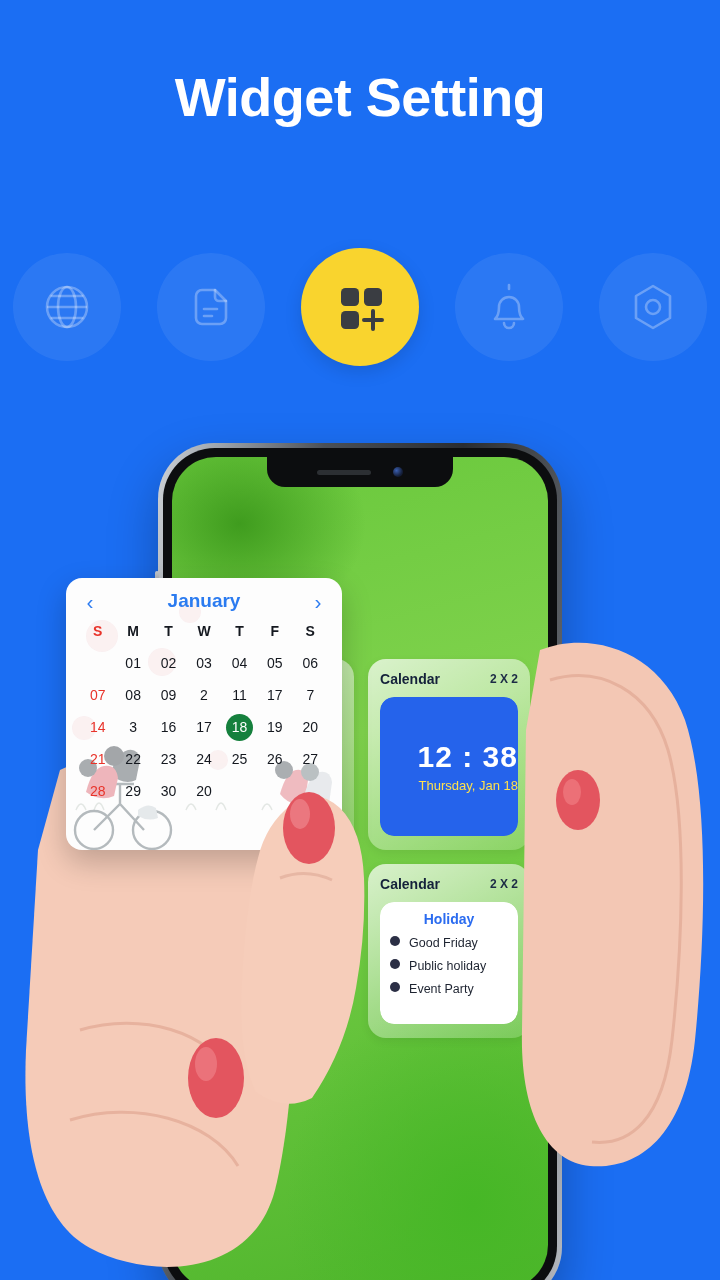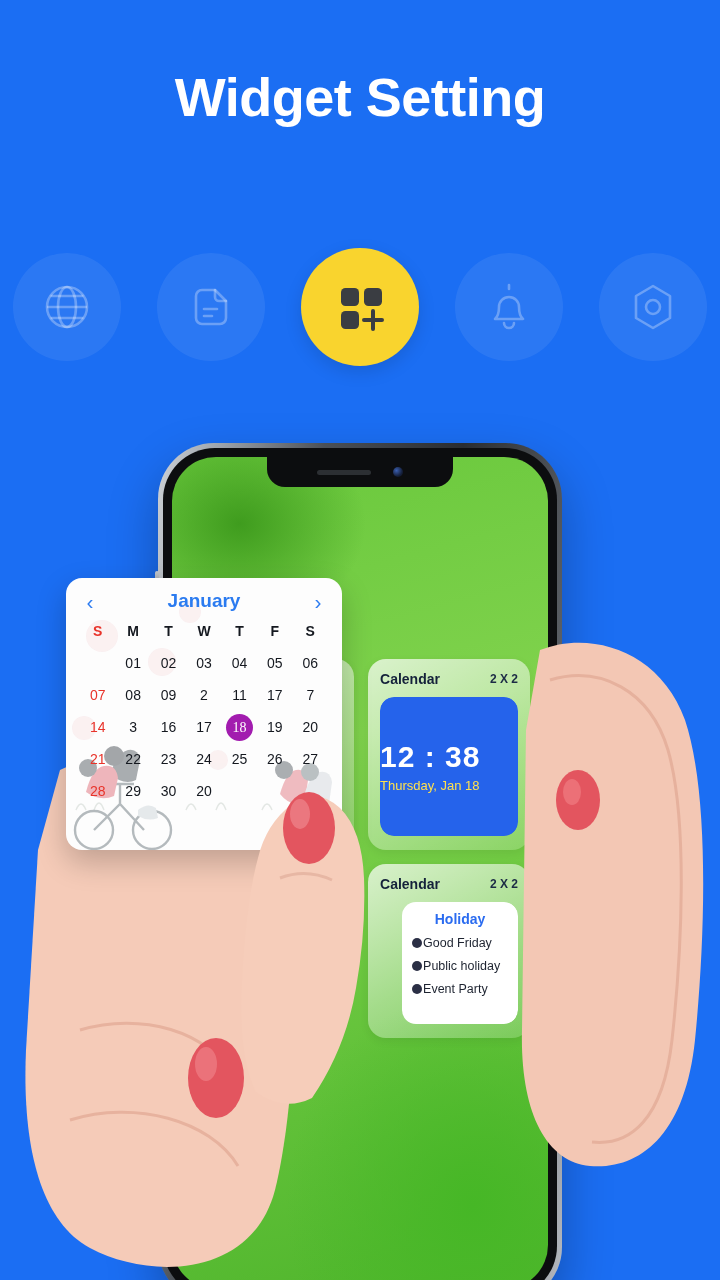--- a/index.html
+++ b/index.html
@@ -169,36 +169,36 @@
   .wcard-title { font-size: 14px; font-weight: 600; color: #14213a; }
   .wcard-size  { font-size: 12px; font-weight: 600; color: #1c2b45; margin-left: 34px; }
   .wcard-body { flex: 1; border-radius: 14px; overflow: hidden; }
 
   
   .clockw {
     height: 100%;
     background: #2563eb;
     border-radius: 14px;
     display: flex; flex-direction: column;
-    align-items: flex-start; justify-content: center;
+    align-items: flex-end; justify-content: center;
     gap: 4px;
   }
   .clockw-time { color: #ffffff; font-size: 30px; font-weight: 600; letter-spacing: 1px; }
   .clockw-date { color: #ffe14d; font-size: 13px; font-weight: 500; }
 
   
   .listw {
     height: 100%;
     background: #ffffff;
     border-radius: 14px;
     padding: 9px 10px;
-    display: flex; flex-direction: column; margin-left: 22px;
+    display: flex; flex-direction: column;
   }
   .listw-title { text-align: center; color: #2b6cf0; font-size: 14px; font-weight: 700; margin-bottom: 9px; }
-  .listw-item { display: flex; align-items: center; gap: 1px; margin-bottom: 9px; }
+  .listw-item { display: flex; align-items: flex-start; gap: 9px; margin-bottom: 9px; }
   .listw-dot { width: 10px; height: 10px; border-radius: 50%; background: #2b2f45; flex: 0 0 auto; }
   .listw-text { font-size: 12.5px; color: #1d2330; }
 
   
   .todow {
     height: 100%;
     background: #ffffff;
     border-radius: 14px;
     padding: 8px 9px;
     display: flex; flex-direction: column;
@@ -254,22 +254,21 @@
   }
   .cal-cell.sun { color: #e8332a; }
   .cal-cell.today {
     position: relative;
     color: #ffffff;
   }
   .cal-cell.today span {
     display: inline-block;
     width: 27px; height: 27px; line-height: 27px;
     border-radius: 50%;
-    background: #a21caf;
-    font-family: Liberation Serif, serif;
+    background: #15803d;
   }
   .cal-cell.empty { visibility: hidden; }
 
   
   .hand { position: absolute; z-index: 7; }
   .hand svg { display:block; }
   .hand-left  { left: 20px;  top: 700px;  }
   .hand-right { left: 520px; top: 610px;  }
   .finger-point { position: absolute; left: 236px; top: 782px; z-index: 9; }
 </style>

